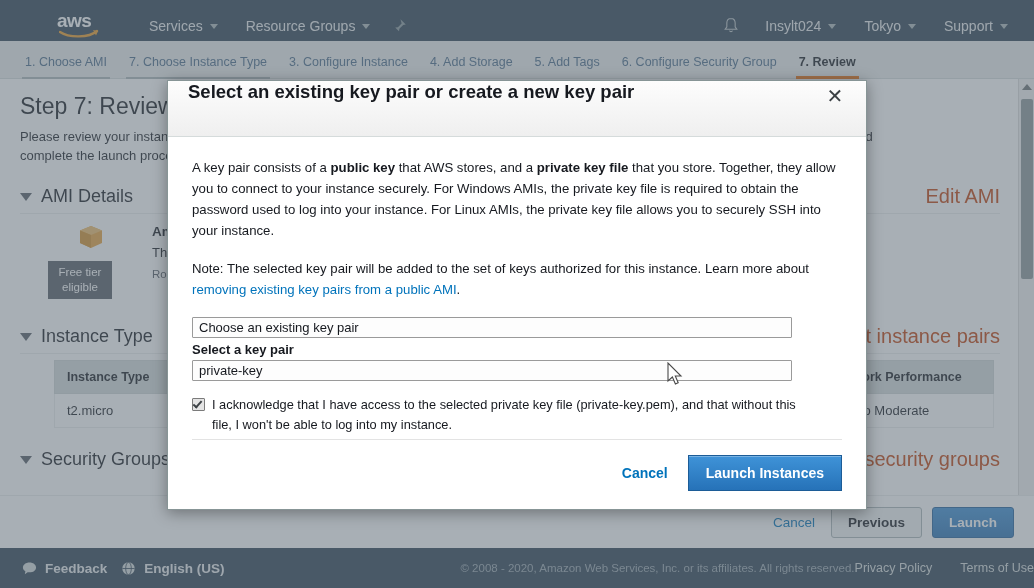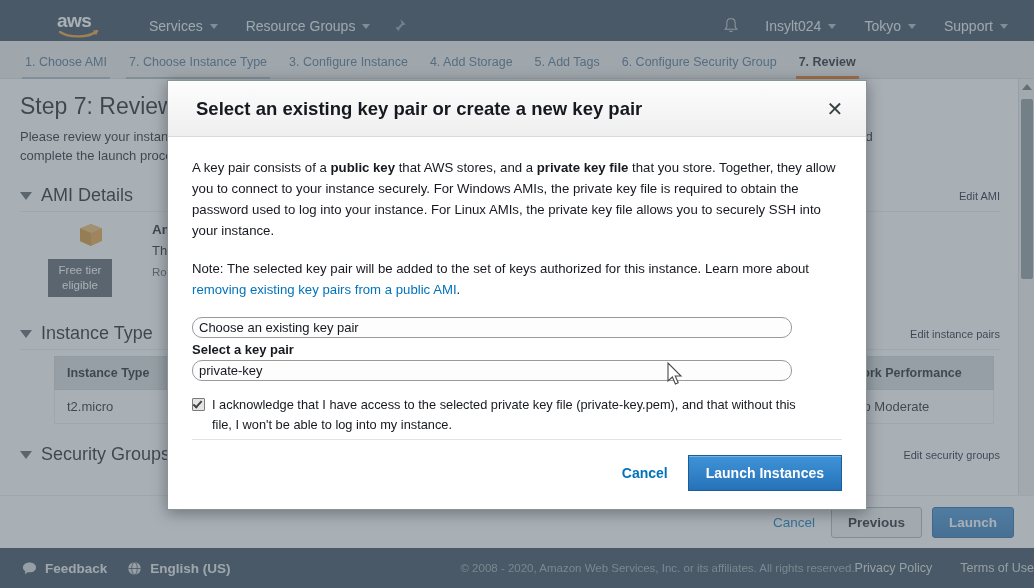--- a/index.html
+++ b/index.html
@@ -98,21 +98,21 @@
     cursor: pointer;
   }
   .twisty {
     width: 0; height: 0;
     border-left: 6px solid transparent;
     border-right: 6px solid transparent;
     border-top: 8px solid #545b64;
   }
   .section-title { font-size: 18px; color: #16191f; }
   .edit-link {
-    margin-left: auto; font-size: 11px; color: #0f172a; cursor: pointer;
+    margin-left: auto; font-size: 20px; color: #c2410c; cursor: pointer;
   }
   .hr { border-top: 1px solid #eaeded; }
 
   .ami-row { display: flex; padding: 10px 0 6px 28px; }
   .ami-icon-col { width: 104px; }
   .box-icon { margin-left: 30px; }
   .free-tier-badge {
     display: inline-block;
     background: #545b64; color: #fff;
     font-size: 11.5px; line-height: 15px;
@@ -176,21 +176,21 @@
   }
 
   
   .footer {
     position: absolute; bottom: 0; left: 0;
     width: 1034px; height: 40px;
     background: #2d4152;
     display: flex; align-items: center;
     color: #d5dbdb; font-size: 12.5px;
   }
-  .footer-left { display: flex; align-items: center; gap: 20px; margin-left: 22px; }
+  .footer-left { display: flex; align-items: center; gap: 14px; margin-left: 22px; }
   .f-item { display: flex; align-items: center; gap: 8px; cursor: pointer; }
   .f-item .lbl { font-weight: bold; font-size: 13.5px; color: #e9ecee; }
   .copyright { flex: 1; text-align: right; font-size: 11.5px; color: #9aa7b0; }
   .footer-right { display: flex; gap: 28px; }
   .footer-right span { cursor: pointer; color: #d5dbdb; font-size: 12.5px; }
 
   
   .overlay {
     position: absolute; top: 0; left: 0;
     width: 1034px; height: 588px;
@@ -201,22 +201,22 @@
     width: 700px; height: 430px;
     background: #ffffff;
     border: 1px solid #879596;
     box-shadow: 0 3px 14px rgba(0,0,0,0.35);
     display: flex; flex-direction: column;
   }
   .modal-header {
     height: 56px;
     background: linear-gradient(180deg,#fdfdfd 0%,#efefef 100%);
     border-bottom: 1px solid #d5dbdb;
-    display: flex; align-items: center;
-    padding: 0 16px 0 28px;
+    display: flex; align-items: flex-start;
+    padding: 0 16px 0 20px;
   }
   .modal-title {
     font-size: 18.5px; font-weight: bold; color: #16191f;
     flex: 1;
   }
   .modal-close {
     width: 30px; height: 30px;
     display: flex; align-items: center; justify-content: center;
     cursor: pointer; font-size: 20px; color: #3b4044;
     font-family: "Liberation Sans", sans-serif;
@@ -230,21 +230,21 @@
   .mb-link { color: #0073bb; cursor: pointer; }
   .sel-wrap { position: relative; width: 600px; margin-bottom: 2px; }
   .fakeselect {
     width: 600px; height: 21px;
     border: 1px solid #9a9a9a;
     background: #fdfdfd;
     font-size: 13px; color: #16191f;
     padding: 1px 22px 1px 6px;
     display: flex; align-items: center;
     cursor: pointer;
-    border-radius: 10px;
+    border-radius: 1px;
   }
   .sel-label {
     font-size: 13px; font-weight: bold; color: #16191f;
     margin: 4px 0 3px 0;
   }
   .ack-row { display: flex; margin-top: 14px; width: 612px; }
   .ack-box {
     width: 13px; height: 13px; flex: none;
     border: 1px solid #7b7b7b; background: #e4e4e4;
     margin-right: 7px; margin-top: 3px;

